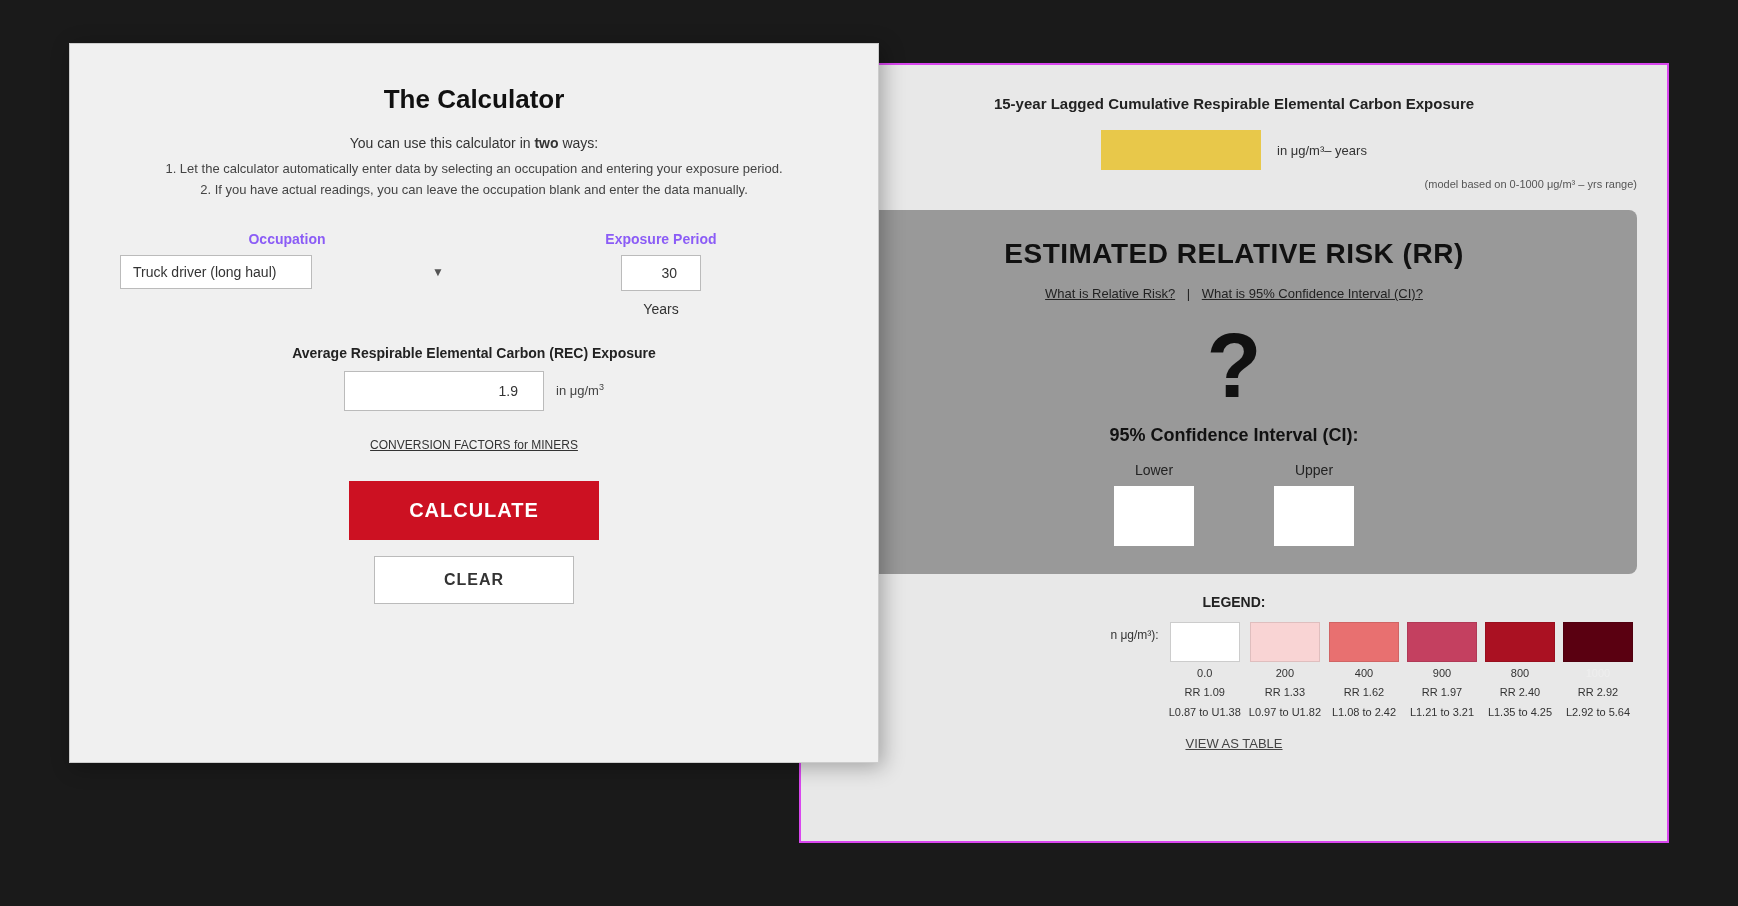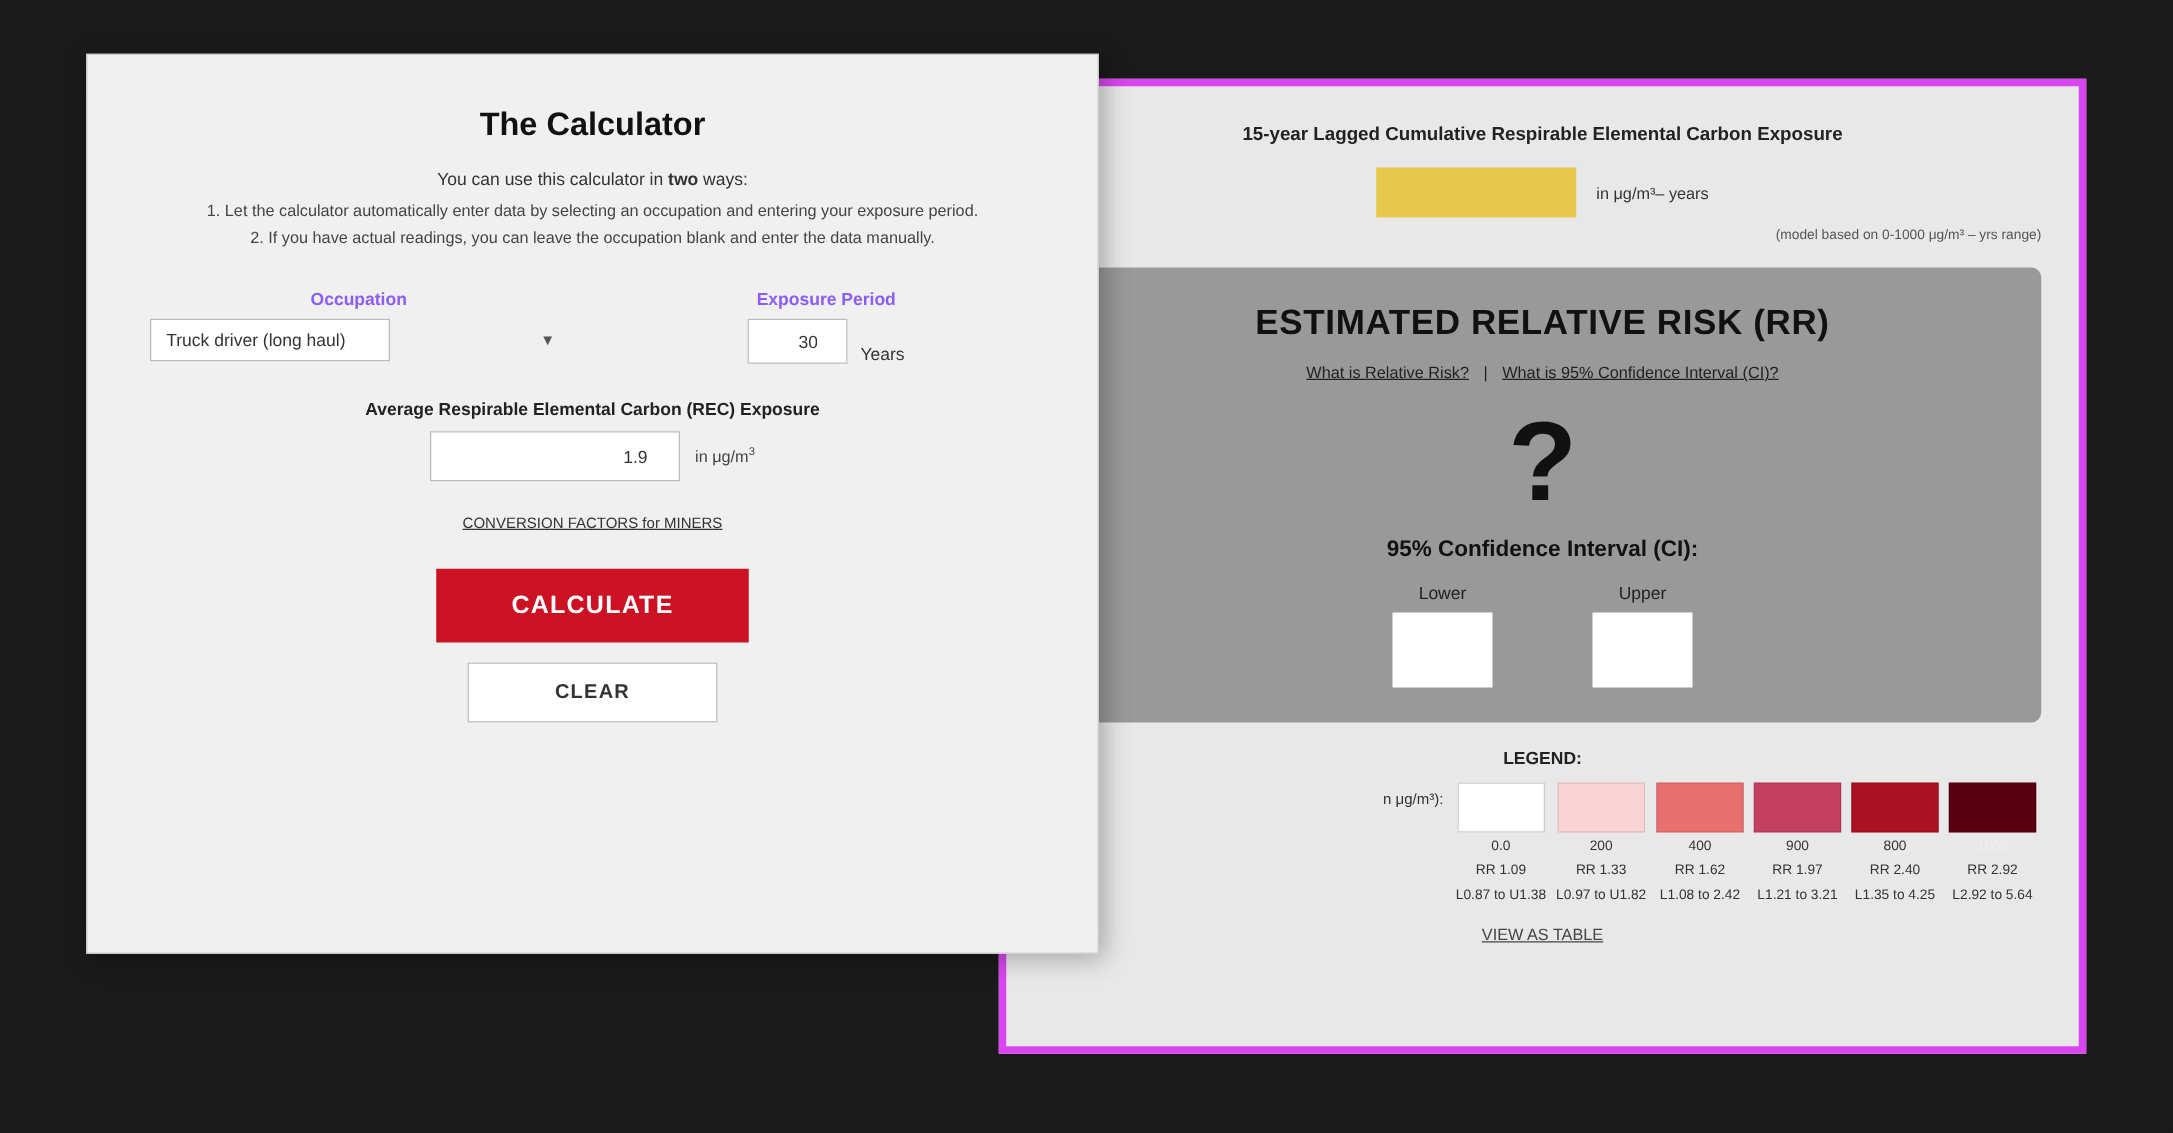--- a/index.html
+++ b/index.html
@@ -25,21 +25,21 @@
     }
 
     
     .right-panel {
       position: absolute;
       right: 0;
       top: 20px;
       width: 870px;
       min-height: 780px;
       background: #e8e8e8;
-      border: 6px solid #d946ef;
+      border: 2px solid #d946ef;
       padding: 30px 30px 20px 30px;
       z-index: 1;
     }
 
     .right-panel-title {
       text-align: center;
       font-size: 15px;
       font-weight: 600;
       color: #222;
       margin-bottom: 18px;
@@ -289,23 +289,24 @@
       right: 10px;
       top: 50%;
       transform: translateY(-50%);
       pointer-events: none;
       font-size: 12px;
       color: #555;
     }
 
     .exposure-period-row {
       display: flex;
-      align-items: flex-end;
+      align-items: center;
       gap: 10px;
       justify-content: center;
+      flex-direction: column;
     }
 
     .exposure-period-input {
       width: 80px;
       height: 36px;
       border: 1px solid #bbb;
       background: white;
       text-align: right;
       padding: 4px 8px;
       font-size: 14px;

